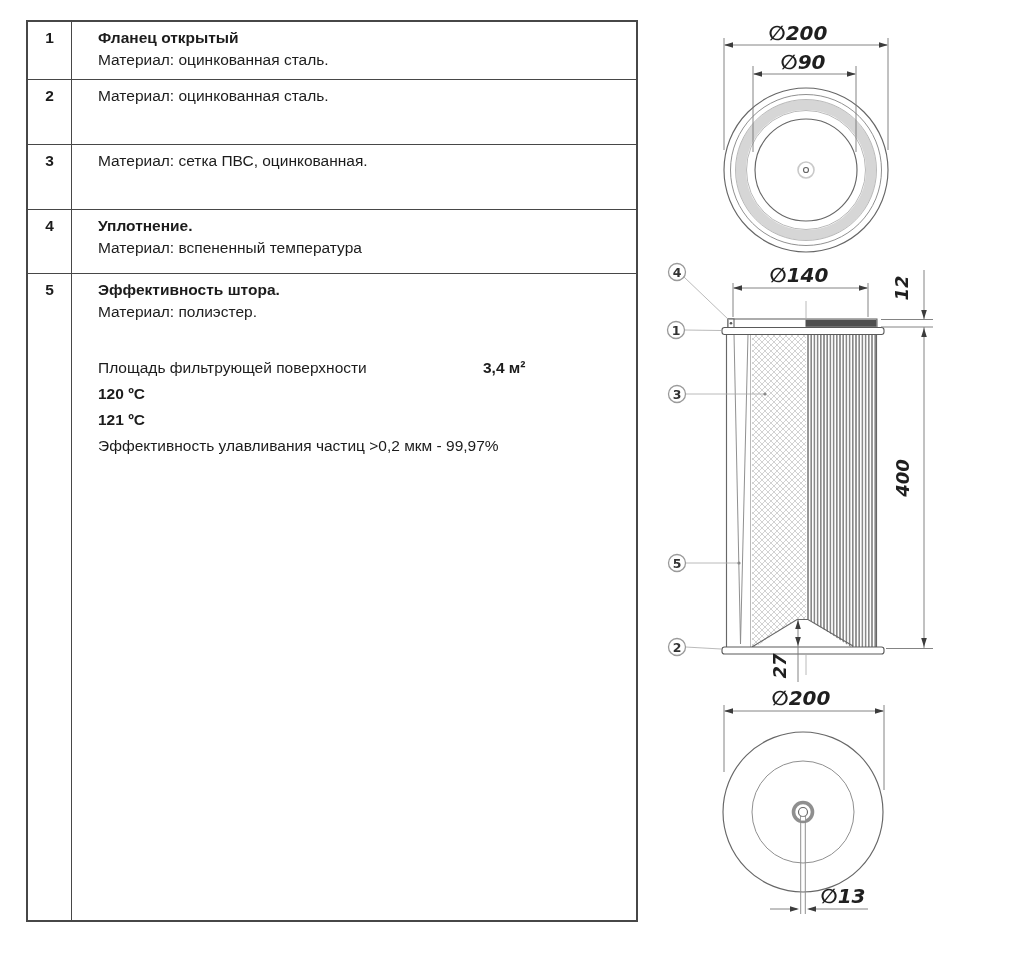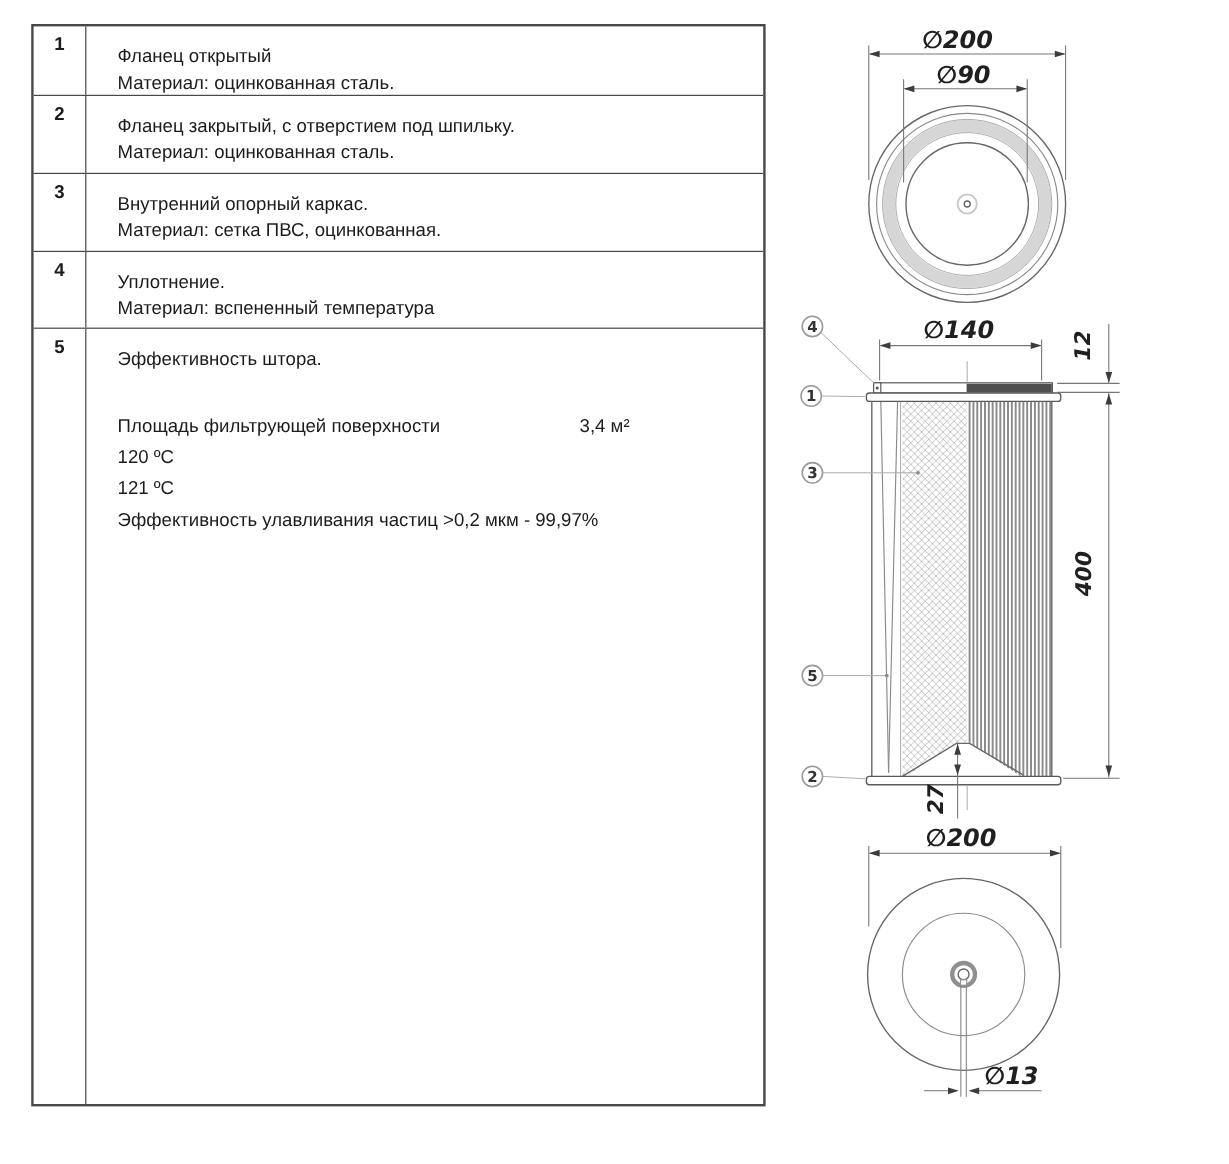--- a/index.html
+++ b/index.html
@@ -19,25 +19,25 @@
   .trow:nth-child(1){ height:58px; }
   .trow:nth-child(2){ height:65px; }
   .trow:nth-child(3){ height:65px; }
   .trow:nth-child(4){ height:64px; }
   .trow:nth-child(5){ flex:1; border-bottom:none; }
   .tnum {
     flex:none; width:44px; border-right:1.5px solid #474747;
     font-weight:bold; text-align:center; padding-top:5px;
   }
   .tcell { flex:1; padding:5px 8px 0 26px; }
-  .ttitle { font-weight:normal;margin-top:10px; }
+  .ttitle { font-weight:bold; }
   .specs { margin-top:32px; line-height:26px; }
   .spec-line { display:flex;align-items:flex-end; }
   .spec-label { width:385px; flex:none; }
-  .spec-value { flex:1; }
+  .spec-value { flex:1;font-weight:bold; }
 
   
   .drawing-svg { position:absolute; left:0; top:0; }
   .ln   { stroke:#676767; stroke-width:1.15; fill:none; }
   .med  { stroke:#8a8a8a; stroke-width:0.95; fill:none; }
   .thin { stroke:#a8a8a8; stroke-width:0.8; fill:none; }
   .dim  { stroke:#767676; stroke-width:0.9; fill:none; }
   .arr  { fill:#3c3c3c; stroke:none; }
   .dimtxt    { font:italic 600 20px "DejaVu Sans", sans-serif; fill:#1f1f1f; text-anchor:middle; }
   .dimtxt-sm { font:italic 600 18px "DejaVu Sans", sans-serif; fill:#1f1f1f; text-anchor:middle; }
@@ -55,45 +55,44 @@
       <div class="tnum">1</div>
       <div class="tcell">
         <div class="ttitle">Фланец открытый</div>
         <div class="tdesc">Материал: оцинкованная сталь.</div>
       </div>
     </div>
 
     <div class="trow">
       <div class="tnum">2</div>
       <div class="tcell">
-        <div class="ttitle">Фланец закрытый, с отверстием под шпильку.</div>
         <div class="tdesc">Материал: оцинкованная сталь.</div>
       </div>
     </div>
 
     <div class="trow">
       <div class="tnum">3</div>
       <div class="tcell">
-        <div class="ttitle">Внутренний опорный каркас.</div>
         <div class="tdesc">Материал: сетка ПВС, оцинкованная.</div>
       </div>
     </div>
 
     <div class="trow">
       <div class="tnum">4</div>
       <div class="tcell">
         <div class="ttitle">Уплотнение.</div>
         <div class="tdesc">Материал: вспененный температура</div>
       </div>
     </div>
 
     <div class="trow">
       <div class="tnum">5</div>
       <div class="tcell">
         <div class="ttitle">Эффективность штора.</div>
+        <div class="tdesc">Материал: полиэстер.</div>
 
         <div class="specs">
           <div class="spec-line">
             <span class="spec-label">Площадь фильтрующей поверхности</span>
             <span class="spec-value">3,4 м²</span>
           </div>
           <div class="spec-line">
             <span class="spec-value">120 ºС</span>
           </div>
           <div class="spec-line">

